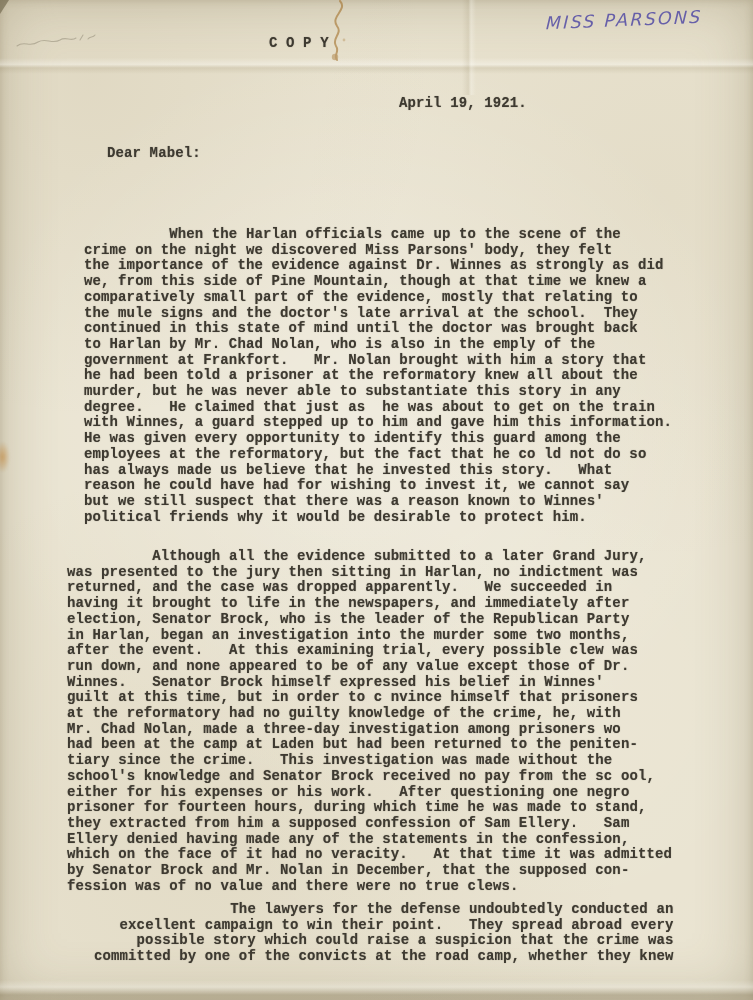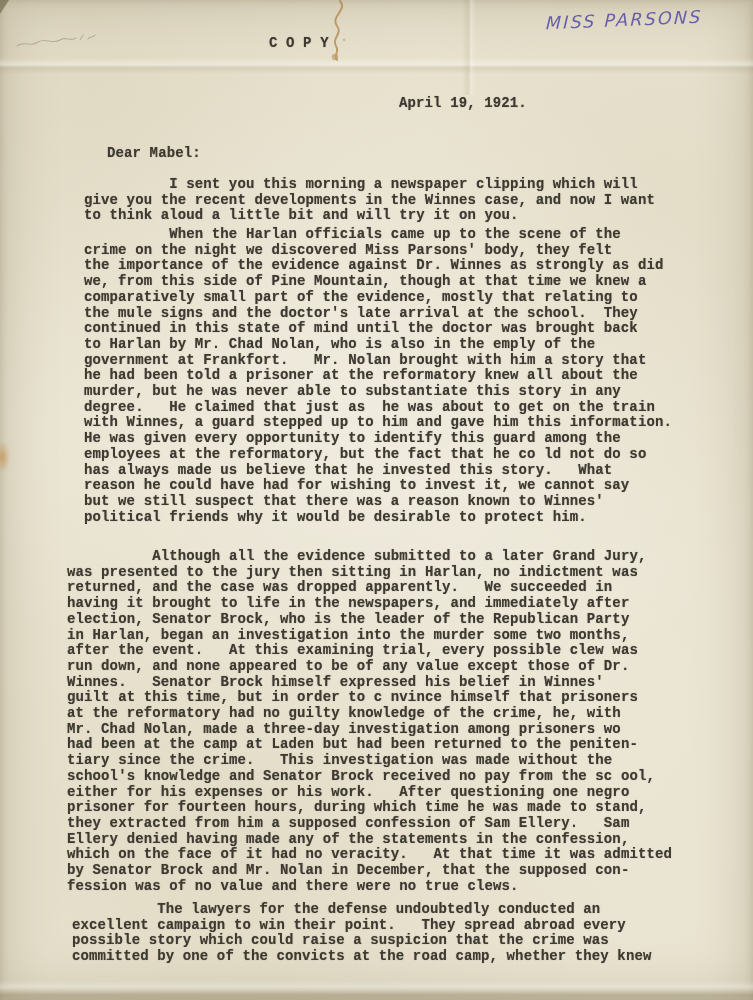--- a/index.html
+++ b/index.html
@@ -32,21 +32,21 @@
     text-shadow:0 0 1px rgba(62,58,49,0.55);
     white-space:pre;
     margin:0;
   }
   .copy-heading{left:269px;top:36px;}
   .date-line{left:399px;top:96px;font-family:Liberation Mono, monospace;}
   .salutation{left:92px;top:146px;margin-left:15px;}
   .para-1{left:84px;top:177px;}
   .para-2{left:84px;top:227px;}
   .para-3{left:67px;top:549px;}
-  .para-4{left:72px;top:902px;}
+  .para-4{left:94px;top:902px;text-align:right;}
   .handwritten{
     position:absolute;left:546px;top:10px;
     font-family:"DejaVu Sans","Liberation Sans",sans-serif;
     font-style:italic;
     font-size:17.5px;
     letter-spacing:2.2px;
     color:var(--handwriting-ink,#5750a6);
     opacity:0.88;
     transform:rotate(-2.4deg) skewX(-5deg);
     white-space:nowrap;
@@ -98,23 +98,20 @@
   <div class="edge-stain"></div>
 
   <div class="typed copy-heading">C O P Y</div>
 
   <div class="handwritten">MISS PARSONS</div>
 
   <div class="typed date-line">April 19, 1921.</div>
 
   <div class="typed salutation">Dear Mabel:</div>
 
-  <pre class="typed para-1">          I sent you this morning a newspaper clipping which will
-give you the recent developments in the Winnes case, and now I want
-to think aloud a little bit and will try it on you.</pre>
   <pre class="typed para-2">          When the Harlan officials came up to the scene of the
 crime on the night we discovered Miss Parsons' body, they felt
 the importance of the evidence against Dr. Winnes as strongly as did
 we, from this side of Pine Mountain, though at that time we knew a
 comparatively small part of the evidence, mostly that relating to
 the mule signs and the doctor's late arrival at the school.  They
 continued in this state of mind until the doctor was brought back
 to Harlan by Mr. Chad Nolan, who is also in the emply of the
 government at Frankfort.   Mr. Nolan brought with him a story that
 he had been told a prisoner at the reformatory knew all about the

